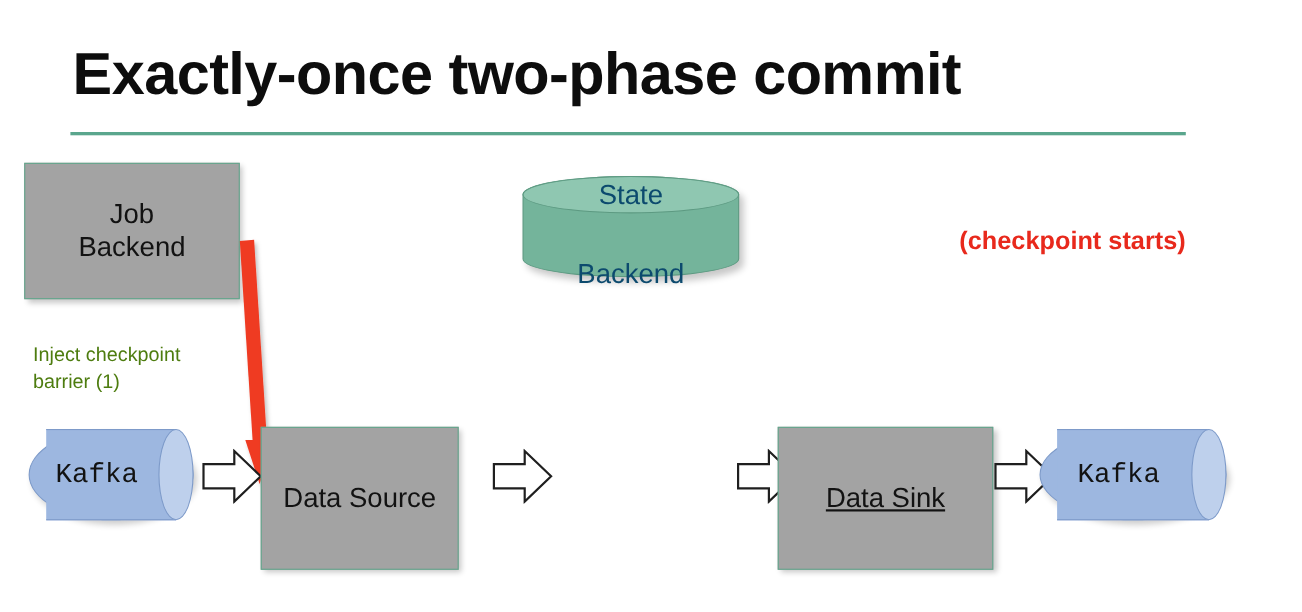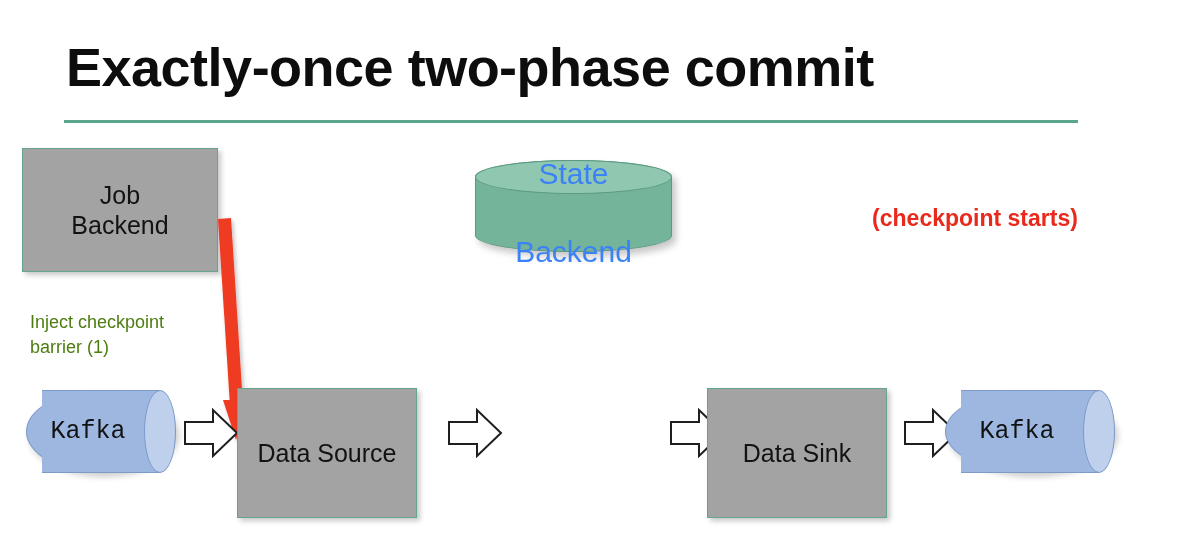--- a/index.html
+++ b/index.html
@@ -128,22 +128,22 @@
   .cyl-v .label {
     position: absolute;
     left: 0; top: 0;
     width: 100%; height: 100%;
     display: flex;
     flex-direction: column;
     align-items: center;
     justify-content: center;
     padding-top: 14px;
     box-sizing: border-box;
-    color: #3b82f6;
-    font-size: 30px;
+    color: #0c4a6e;
+    font-size: 25px;
     line-height: 1.2;
     font-family: "Liberation Sans", sans-serif;
     text-align: center;
     gap: 42px;
   }
 
   
   .block-arrow {
     position: absolute;
   }
@@ -239,21 +239,21 @@
 
   <svg class="block-arrow" style="left:447px; top:408px; width:56px; height:50px;" viewBox="0 0 56 50">
     <path d="M 2 14 L 30 14 L 30 2 L 54 25 L 30 48 L 30 36 L 2 36 Z" fill="#ffffff" stroke="#1f1f1f" stroke-width="2" stroke-linejoin="miter"></path>
   </svg>
 
 
   <svg class="block-arrow" style="left:669px; top:408px; width:56px; height:50px;" viewBox="0 0 56 50">
     <path d="M 2 14 L 30 14 L 30 2 L 54 25 L 30 48 L 30 36 L 2 36 Z" fill="#ffffff" stroke="#1f1f1f" stroke-width="2" stroke-linejoin="miter"></path>
   </svg>
 
-  <div class="proc-box" style="left:707px; top:388px; width:180px; height:130px;">
+  <div class="proc-box" style="left:707px; top:388px; width:196px; height:130px;text-decoration:underline;">
     <span>Data Sink</span>
   </div>
 
   <svg class="block-arrow" style="left:903px; top:408px; width:56px; height:50px;" viewBox="0 0 56 50">
     <path d="M 2 14 L 30 14 L 30 2 L 54 25 L 30 48 L 30 36 L 2 36 Z" fill="#ffffff" stroke="#1f1f1f" stroke-width="2" stroke-linejoin="miter"></path>
   </svg>
 
   <div class="cyl-h" style="left:945px; top:390px; width:170px; height:83px;">
     <div class="body"></div>
     <div class="rect"></div>

